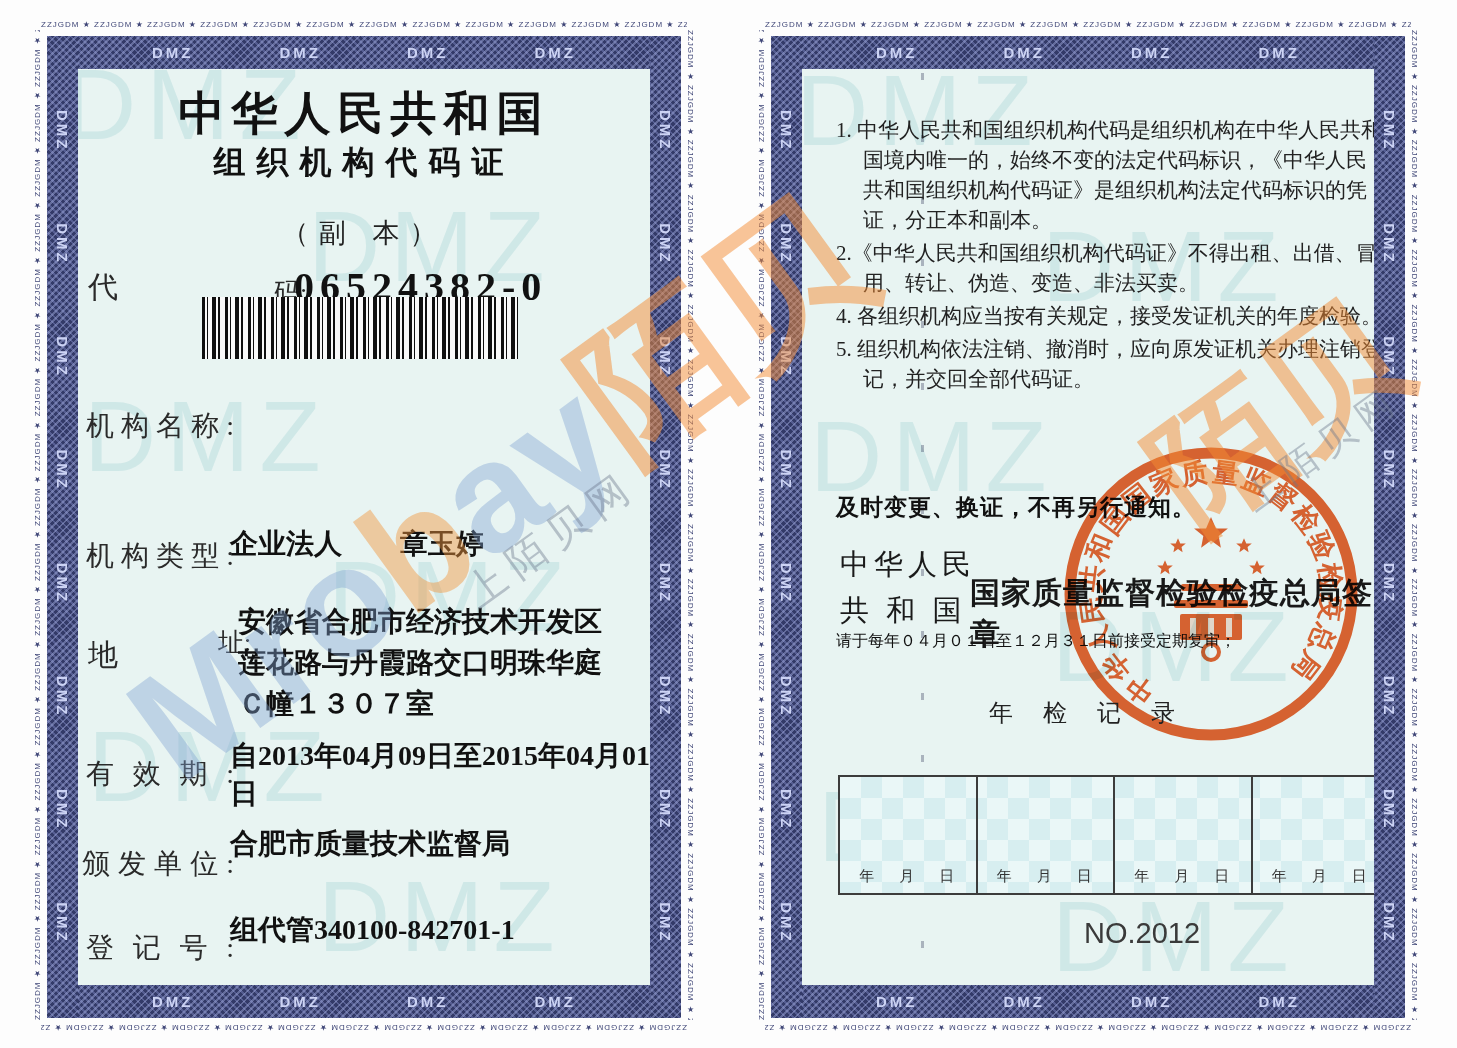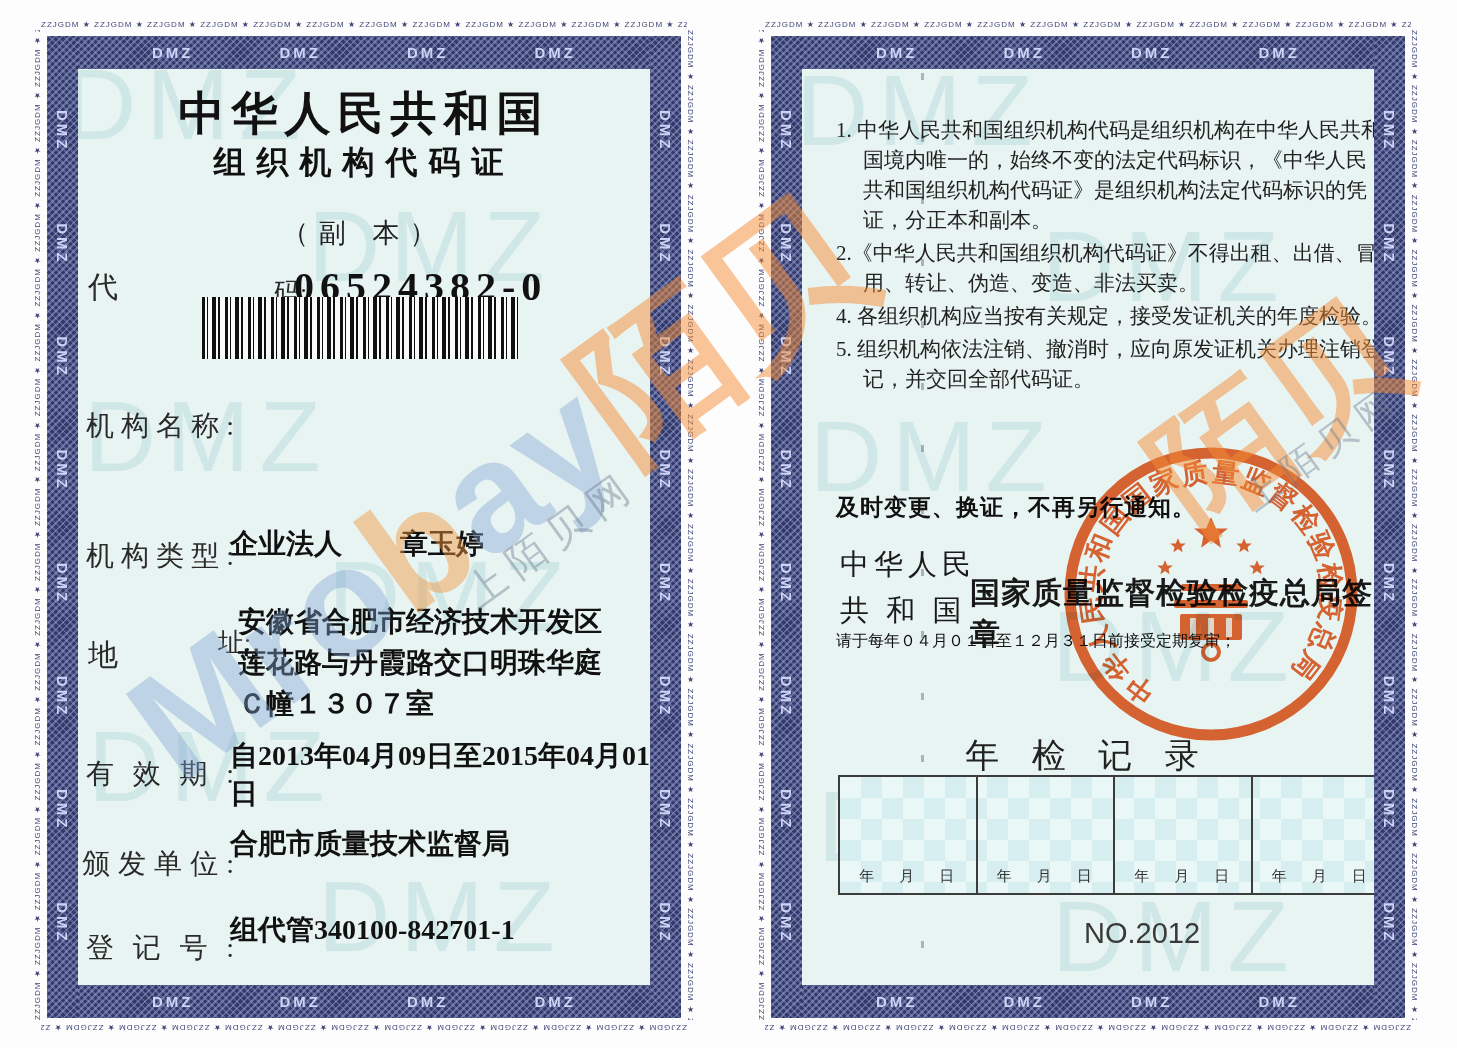--- a/index.html
+++ b/index.html
@@ -49,21 +49,21 @@
   .addr-lines div{line-height:41px;}
 
   
   .p2-head{left:34px;width:544px;top:8px;text-align:center;font-size:26px;font-weight:bold;letter-spacing:2px;color:#111;}
   .p2-list{left:34px;width:548px;top:46px;font-size:21px;line-height:30px;color:#222;}
   .p2-list div{margin-bottom:3px;padding-left:27px;text-indent:-27px;}
   .notice{left:34px;top:423px;font-size:23px;font-weight:bold;letter-spacing:1px;color:#111;}
   .country{font-size:29px;letter-spacing:5px;color:#1a1a1a;}
   .signt{left:168px;top:504px;font-size:30px;font-weight:bold;letter-spacing:1px;color:#181818;}
   .review{left:34px;top:562px;font-size:16px;font-weight:normal;color:#111;}
-  .annual{left:0;right:0;top:664px;text-align:center;font-size:34px;letter-spacing:12px;color:#222;}
+  .annual{left:0;right:0;top:628px;text-align:center;font-size:24px;letter-spacing:12px;color:#222;}
   .yc-table{left:36px;top:706px;width:548px;height:116px;border:2px solid #3c3c3c;display:flex;
       background:conic-gradient(#d7eef0 0 25%, #eaf7f7 0 50%, #d7eef0 0 75%, #eaf7f7 0);
       background-size:42px 42px;}
   .yc-cell{flex:1;position:relative;border-left:2px solid #3c3c3c;}
   .yc-cell:first-child{border-left:none;}
   .yc-date{position:absolute;bottom:7px;left:0;right:0;text-align:center;font-size:15px;letter-spacing:2px;color:#333;white-space:pre;}
   .serial-prefix{left:282px;top:848px;font-size:29px;color:#3a3a3a;font-family:"Liberation Sans","DejaVu Sans",sans-serif;}
   .serial-number{left:406px;top:842px;font-size:34px;font-weight:bold;letter-spacing:4px;color:#161616;
       font-family:"Liberation Sans","DejaVu Sans",sans-serif;}
   .stitch{left:119px;top:4px;bottom:4px;width:3px;opacity:.5;

